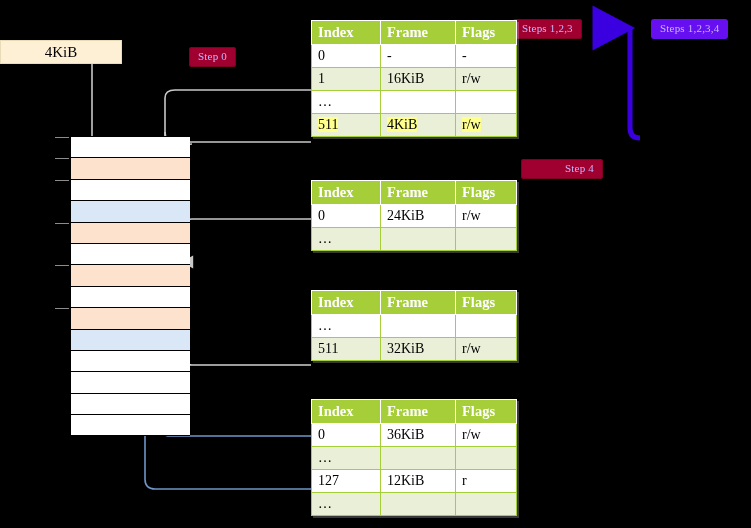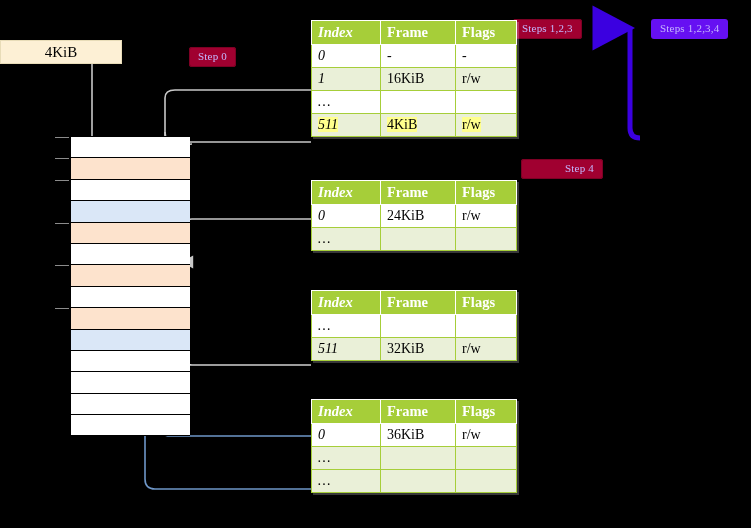--- a/index.html
+++ b/index.html
@@ -57,21 +57,21 @@
     border:1px solid #a6ce39;
     padding:3px 6px;
     height:13px;
     color:#000;
     white-space:nowrap;
   }
   .ptable tr.alt td{background:#eaf0d8;}
   .ptable tr.plain td{background:#ffffff;}
   .hl{background:#ffff8d;}
 
-  .colA{width:56px;font-style:italic;}
+  .colA{width:56px;}
   .colB{width:62px;}
   .colC{width:48px;}
 
   
   #mem{position:absolute;left:71px;top:136px;width:119px;height:279px;}
   .mrow{
     position:absolute;left:0;width:119px;height:21.4px;
     border-top:1.5px solid #000;
     box-sizing:border-box;
     background:#ffffff;
@@ -248,20 +248,25 @@
           <tr class="plain">
             <td class="colA">0</td>
             <td class="colB">36KiB</td>
             <td class="colC">r/w</td>
           </tr>
           <tr class="alt">
             <td class="colA">…</td>
             <td class="colB"></td>
             <td class="colC"></td>
           </tr>
+          <tr class="plain">
+            <td class="colA">127</td>
+            <td class="colB">12KiB</td>
+            <td class="colC">r</td>
+          </tr>
           <tr class="alt">
             <td class="colA">…</td>
             <td class="colB"></td>
             <td class="colC"></td>
           </tr>
         </tbody>
       </table>
     </div>
 </div>
 

